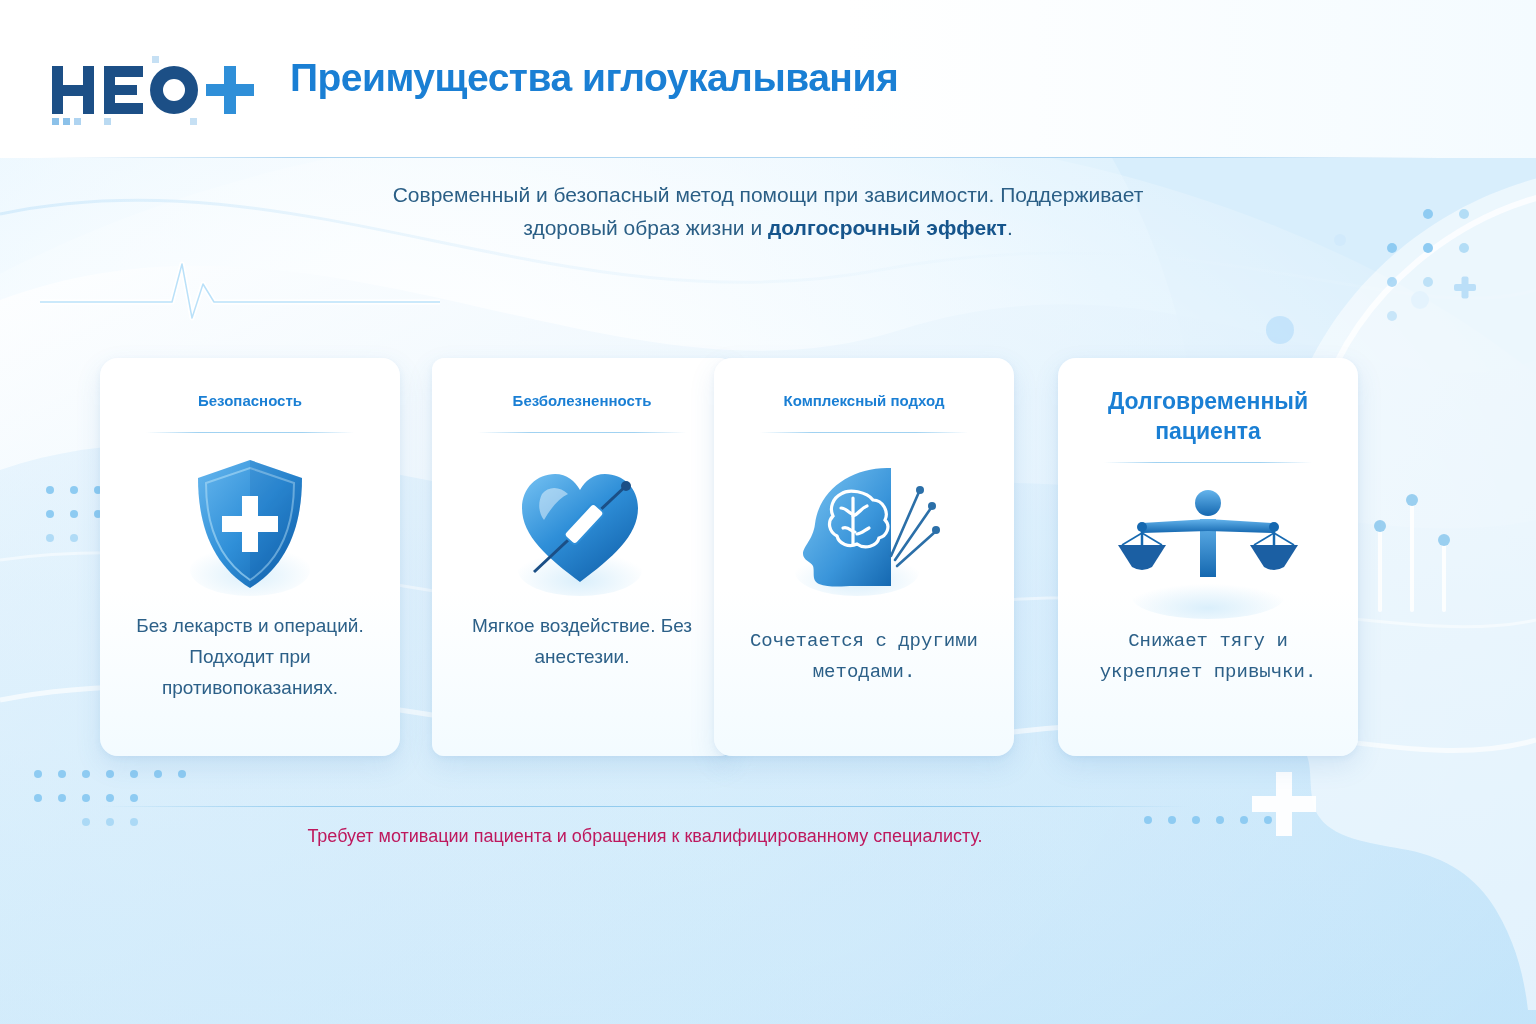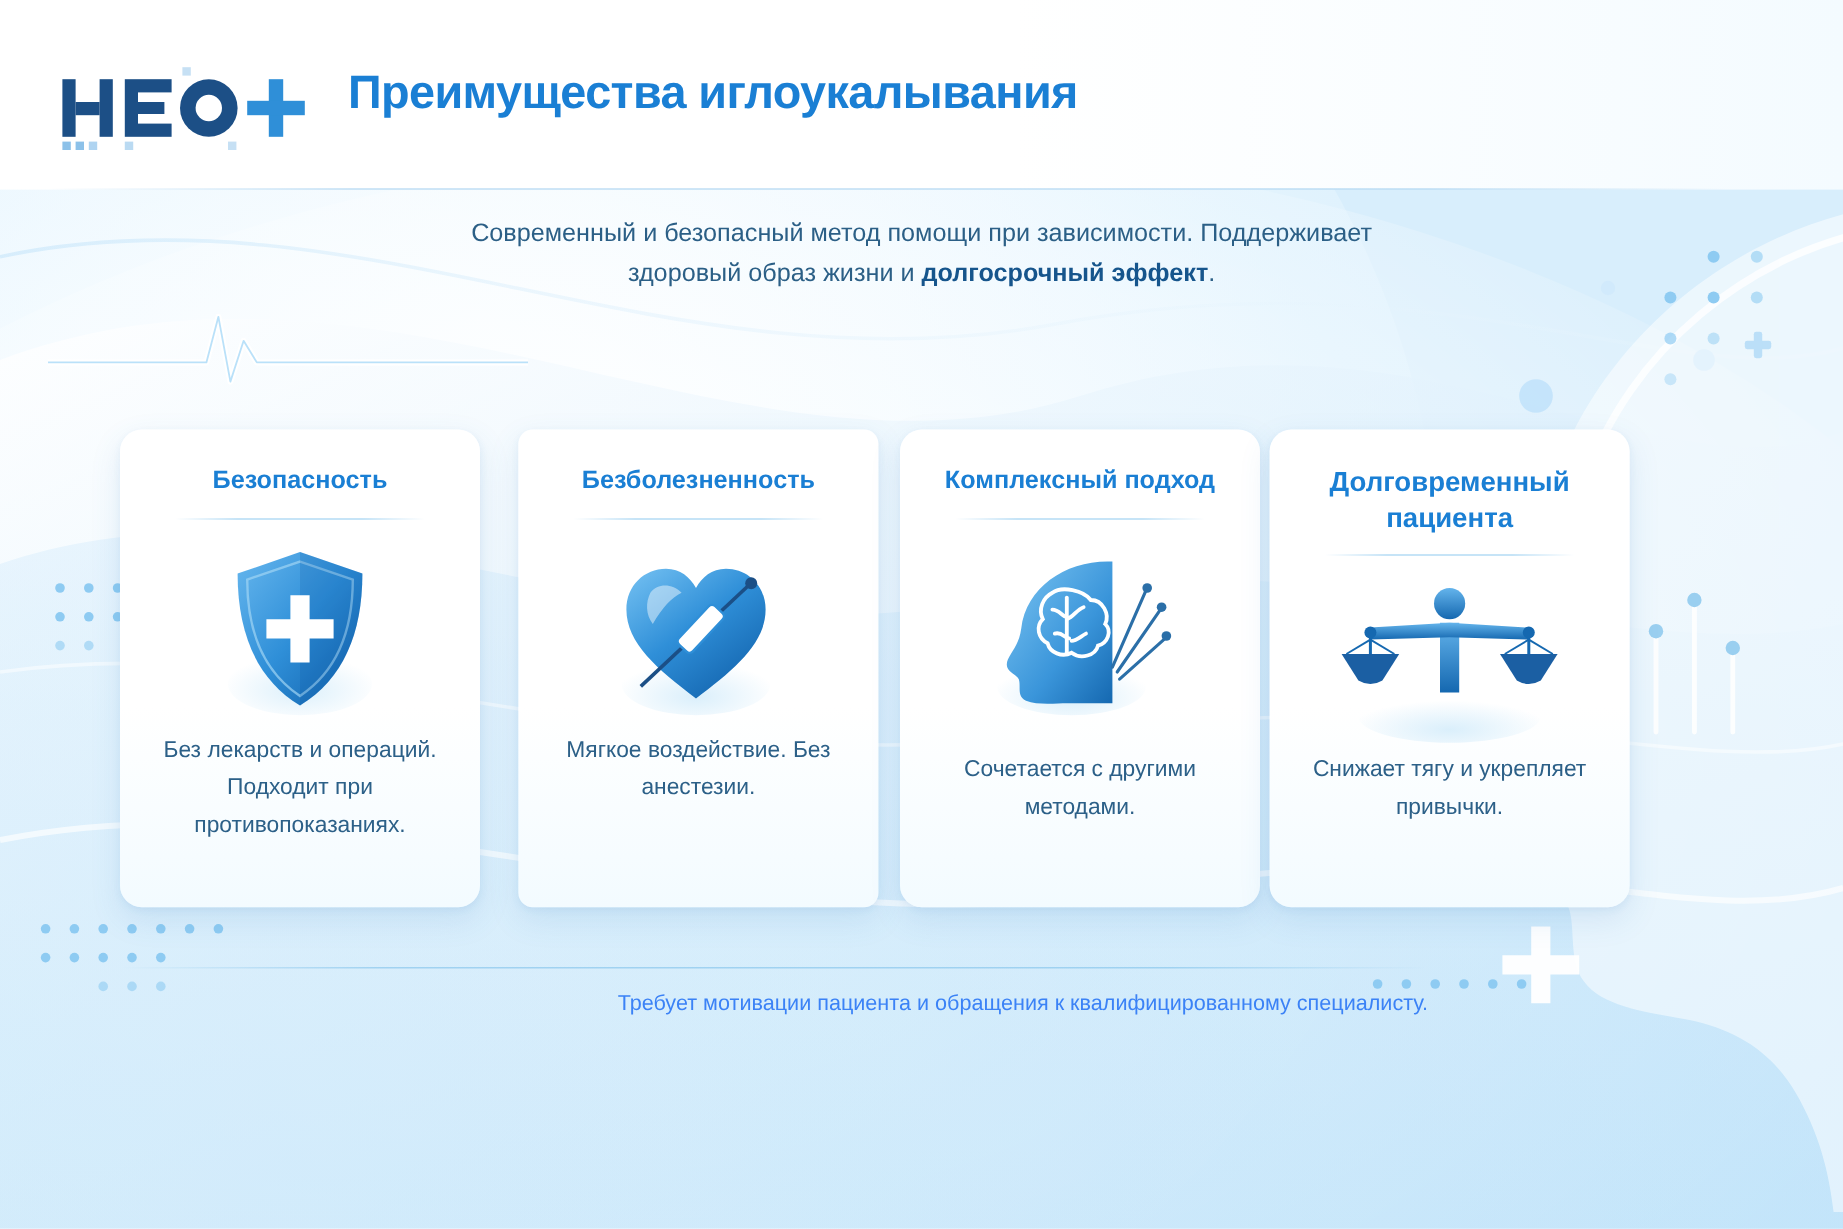--- a/index.html
+++ b/index.html
@@ -124,28 +124,28 @@
     position: absolute;
     top: 0;
     width: 300px;
     height: 398px;
     border-radius: 18px;
     background: linear-gradient(180deg, #ffffff 0%, #ffffff 58%, #f3fbff 100%);
     box-shadow: 0 10px 26px rgba(60,130,190,0.13), 0 2px 6px rgba(60,130,190,0.08);
   }
   .card.c0 { left: 0px; }
   .card.c1 { left: 332px; border-radius: 12px; }
-  .card.c2 { left: 650px; padding-left: 47px; }
+  .card.c2 { left: 614px; padding-left: 47px; }
   .card.c3 { left: 958px; }
 
   .card-title {
     position: absolute;
     top: 28px; left: 14px; right: 14px;
     text-align: center;
-    font-size: 21px;
+    font-size: 15px;
     font-weight: bold;
     color: #1a7fd4;
     line-height: 30px;
   }
   .card.c3 .card-title { font-size: 23px; }
   .card-rule {
     position: absolute;
     left: 46px; right: 46px;
     top: 74px;
     height: 1px;
@@ -166,37 +166,37 @@
 
   .card-text {
     position: absolute;
     left: 16px; right: 16px;
     top: 252px;
     text-align: center;
     font-size: 19px;
     line-height: 31px;
     color: #2c6088;
   }
-  .card.c2 .card-text, .card.c3 .card-text { top: 268px; }
+  .card.c2 .card-text, .card.c3 .card-text { top: 268px; font-family: Liberation Mono, monospace; }
 
   
   .footer-rule {
     position: absolute;
     left: 100px; top: 806px;
     width: 1090px; height: 1px;
     background: linear-gradient(90deg, rgba(130,195,235,0) 0%, rgba(130,195,235,0.8) 20%, rgba(130,195,235,0.8) 80%, rgba(130,195,235,0) 100%);
     z-index: 5;
   }
   .footer-note {
     position: absolute;
     left: 100px; top: 826px;
     width: 1090px;
-    text-align: right;
+    text-align: center;
     font-size: 18px;
-    color: #3b82f6;
+    color: #be185d;
     z-index: 5;
   }
 </style>
 </head>
 <body>
 
 <div class="bg-root"></div>
 <div class="bg-sweep-1"></div>
 <div class="bg-sweep-2"></div>
 

